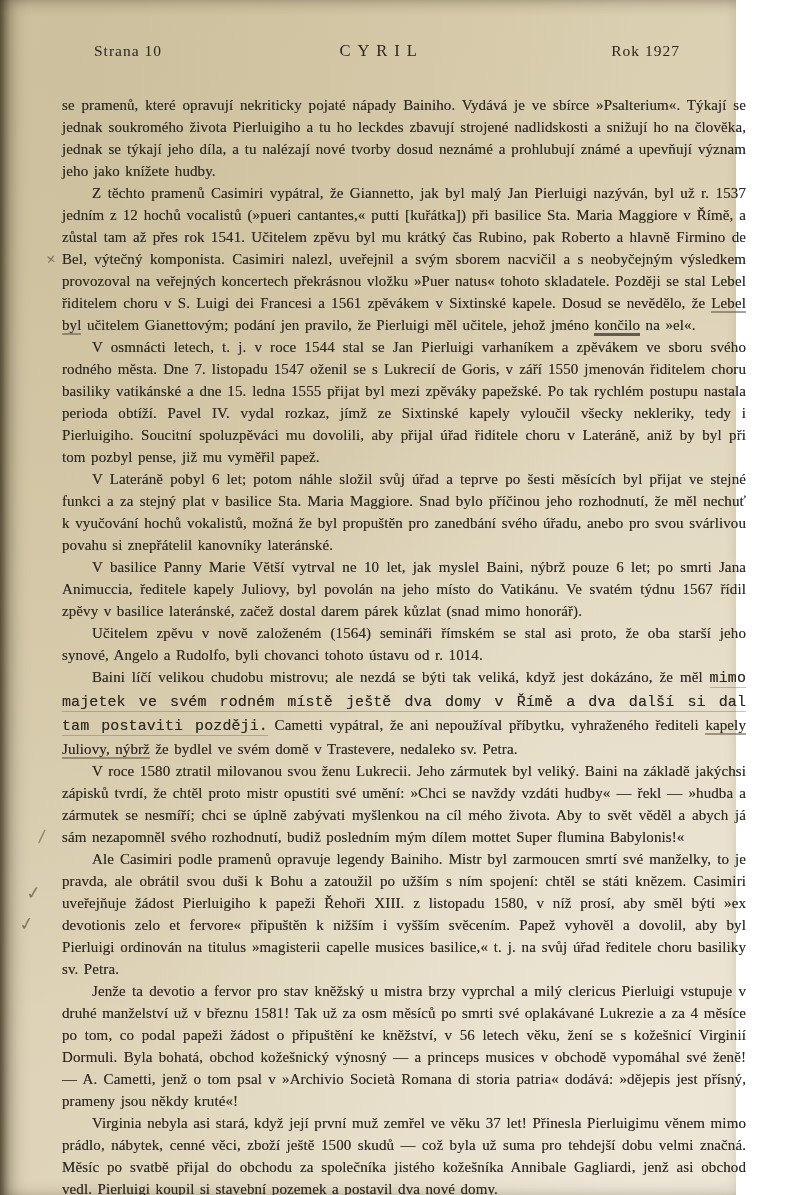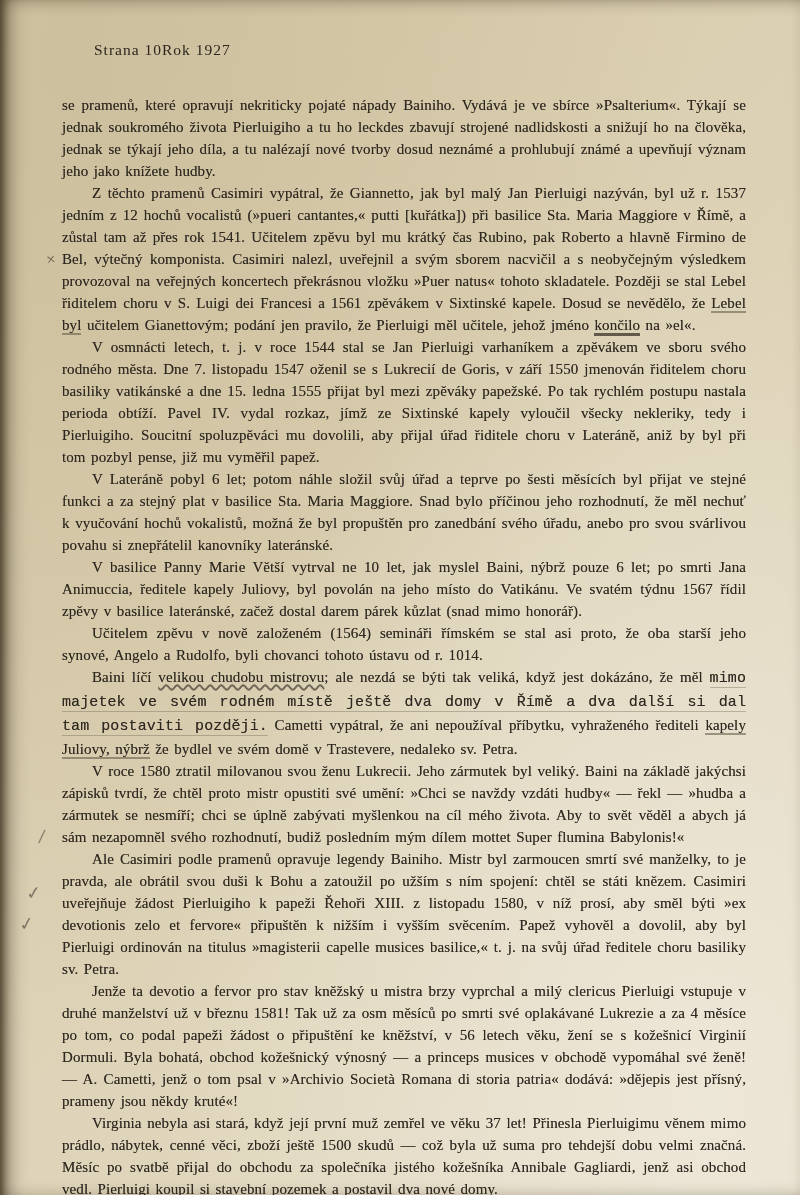--- a/index.html
+++ b/index.html
@@ -3,21 +3,21 @@
 <meta charset="utf-8">
 <style>
   html,body{margin:0;padding:0;}
   body{
     width:800px;height:1195px;
     font-family:"Liberation Serif", serif;
     overflow:hidden;
   }
   .page{
     position:relative;
-    width:800px;height:1195px;
+    width:736px;height:1195px;
     background:
       radial-gradient(ellipse at 88% 92%, rgba(238,232,218,0.9) 0%, rgba(238,232,218,0) 55%),
       radial-gradient(ellipse at 10% 6%, rgba(203,190,156,0.85) 0%, rgba(203,190,156,0) 60%),
       linear-gradient(135deg, #d4c8a6 0%, #dcd1b4 45%, #e5dcc6 100%);
     box-shadow:
       inset 16px 0 22px -12px rgba(58,47,28,0.85),
       inset 0 10px 18px -14px rgba(58,47,28,0.45),
       inset -6px -6px 18px -14px rgba(58,47,28,0.25);
     color:#2e2820;
   }
@@ -48,21 +48,20 @@
   .para{margin:0;}
   .para.indent{text-indent:30px;}
   .pencil-u{
     border-bottom:2px solid rgba(92,84,68,0.55);
     padding-bottom:0px;
   }
   .pencil-u-dark{
     border-bottom:3px solid rgba(66,60,48,0.8);
   }
   .pencil-wavy{
-    text-decoration:underline;
     text-decoration-style:wavy;
     text-decoration-color:rgba(100,92,76,0.45);
     text-decoration-thickness:1.5px;
     text-underline-offset:2px;
   }
   .pencil-faint{
     border-bottom:1.5px solid rgba(104,96,80,0.38);
     font-family:Liberation Mono, monospace;
   }
   .mark{
@@ -77,20 +76,21 @@
   .mark-check2{left:19px;top:913px;font-size:18px;transform:rotate(-10deg);color:rgba(88,82,68,0.7);}
 </style>
 </head>
 <body>
 
 <div class="page">
   <div class="edge-left"></div>
 
   <div class="header">
     <span class="h-left">Strana 10</span>
+    <span class="h-center">CYRIL</span>
     <span class="h-right">Rok 1927</span>
   </div>
 
   <div class="body-text">
     <p class="para"><span>se pramenů, které opravují nekriticky pojaté nápady Bainiho. Vydává je ve sbírce »Psalterium«. Týkají se jednak soukromého života Pierluigiho a tu ho leckdes zbavují strojené nadlidskosti a snižují ho na člověka, jednak se týkají jeho díla, a tu nalézají nové tvorby dosud neznámé a prohlubují známé a upevňují význam jeho jako knížete hudby.</span></p>
 
     <p class="para indent"><span>Z těchto pramenů Casimiri vypátral, že Giannetto, jak byl malý Jan Pierluigi nazýván, byl už r. 1537 jedním z 12 hochů vocalistů (»pueri cantantes,« putti [kuřátka]) při basilice Sta. Maria Maggiore v Římě, a zůstal tam až přes rok 1541. Učitelem zpěvu byl mu krátký čas Rubino, pak Roberto a hlavně Firmino de Bel, výtečný komponista. Casimiri nalezl, uveřejnil a svým sborem nacvičil a s neobyčejným výsledkem provozoval na veřejných koncertech překrásnou vložku »Puer natus« tohoto skladatele. Později se stal Lebel řiditelem choru v S. Luigi dei Francesi a 1561 zpěvákem v Sixtinské kapele. Dosud se nevědělo, že </span><span class="pencil-u">Lebel byl</span><span> učitelem Gianettovým; podání jen pravilo, že Pierluigi měl učitele, jehož jméno </span><span class="pencil-u-dark">končilo</span><span> na »el«.</span></p>
 
     <p class="para indent"><span>V osmnácti letech, t. j. v roce 1544 stal se Jan Pierluigi varhaníkem a zpěvákem ve sboru svého rodného města. Dne 7. listopadu 1547 oženil se s Lukrecií de Goris, v září 1550 jmenován řiditelem choru basiliky vatikánské a dne 15. ledna 1555 přijat byl mezi zpěváky papežské. Po tak rychlém postupu nastala perioda obtíží. Pavel IV. vydal rozkaz, jímž ze Sixtinské kapely vyloučil všecky nekleriky, tedy i Pierluigiho. Soucitní spoluzpěváci mu dovolili, aby přijal úřad řiditele choru v Lateráně, aniž by byl při tom pozbyl pense, již mu vyměřil papež.</span></p>
 

